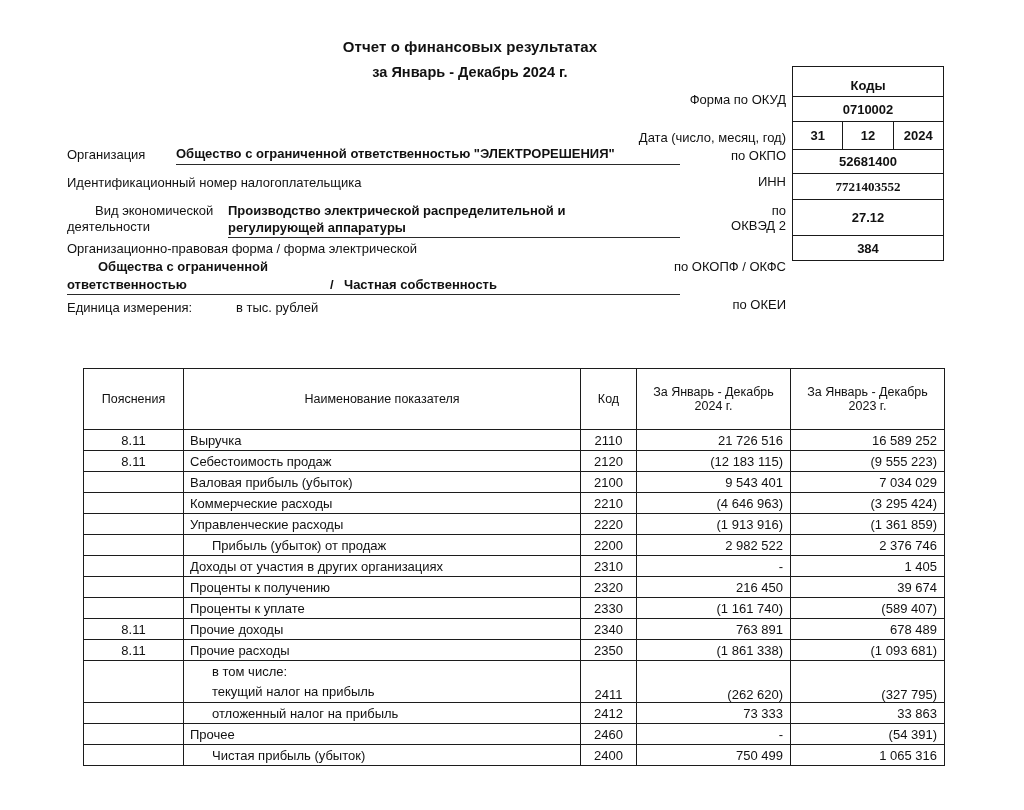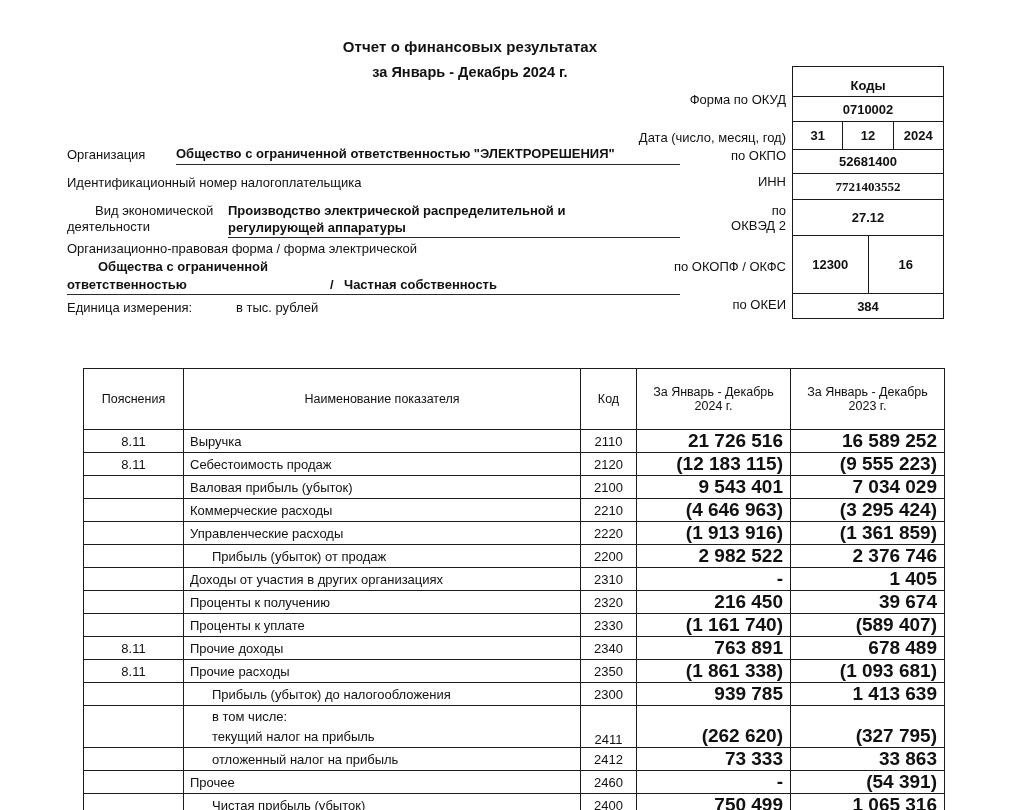--- a/index.html
+++ b/index.html
@@ -145,23 +145,22 @@
     white-space: nowrap;
   }
   .c-name.ind  { padding-left: 28px !important; }
   .c-code {
     text-align: center;
     font-size: 13px;
   }
   .c-num {
     text-align: right;
     padding-right: 7px !important;
-    font-size: 19px;
+    font-size: 13px;
     white-space: nowrap;
-    font-weight: bold;
   }
   .twoline {
     height: 42px !important;
     line-height: 20px;
     padding-left: 28px !important;
     padding-top: 1px;
   }
   .twoline .l1 { display: block; }
   .twoline .l2 { display: block; }
   .valign-bottom { vertical-align: bottom !important; padding-bottom: 2px; margin-left: 40px; }
@@ -178,24 +177,20 @@
   <div class="codes-row r-kody">Коды</div>
   <div class="codes-row r-okud">0710002</div>
   <div class="codes-row r-date">
     <div class="sub">31</div>
     <div class="sub">12</div>
     <div class="sub">2024</div>
   </div>
   <div class="codes-row r-okpo">52681400</div>
   <div class="codes-row r-inn">7721403552</div>
   <div class="codes-row r-okved">27.12</div>
-  <div class="codes-row r-okopf">
-    <div class="sub">12300</div>
-    <div class="sub">16</div>
-  </div>
   <div class="codes-row r-okei">384</div>
 </div>
 
 <div class="rlabel" style="top:92px;">Форма по ОКУД</div>
 <div class="rlabel" style="top:130px;">Дата (число, месяц, год)</div>
 <div class="rlabel" style="top:148px;">по ОКПО</div>
 <div class="rlabel" style="top:174px;">ИНН</div>
 <div class="rlabel" style="top:203px;">по
 ОКВЭД 2</div>
 <div class="rlabel" style="top:259px;">по ОКОПФ / ОКФС</div>
@@ -314,27 +309,20 @@
         <td class="c-num">678 489</td>
       </tr>
       <tr>
         <td class="c-expl">8.11</td>
         <td class="c-name">Прочие расходы</td>
         <td class="c-code">2350</td>
         <td class="c-num">(1 861 338)</td>
         <td class="c-num">(1 093 681)</td>
       </tr>
       <tr>
-        <td class="c-expl"></td>
-        <td class="c-name ind">Прибыль (убыток) до налогообложения</td>
-        <td class="c-code">2300</td>
-        <td class="c-num">939 785</td>
-        <td class="c-num">1 413 639</td>
-      </tr>
-      <tr>
         <td class="c-expl" style="height: 42px;"></td>
         <td class="c-name twoline">
           <span class="l1">в том числе:</span>
           <span class="l2">текущий налог на прибыль</span>
         </td>
         <td class="c-code valign-bottom">2411</td>
         <td class="c-num valign-bottom">(262 620)</td>
         <td class="c-num valign-bottom">(327 795)</td>
       </tr>
       <tr>

